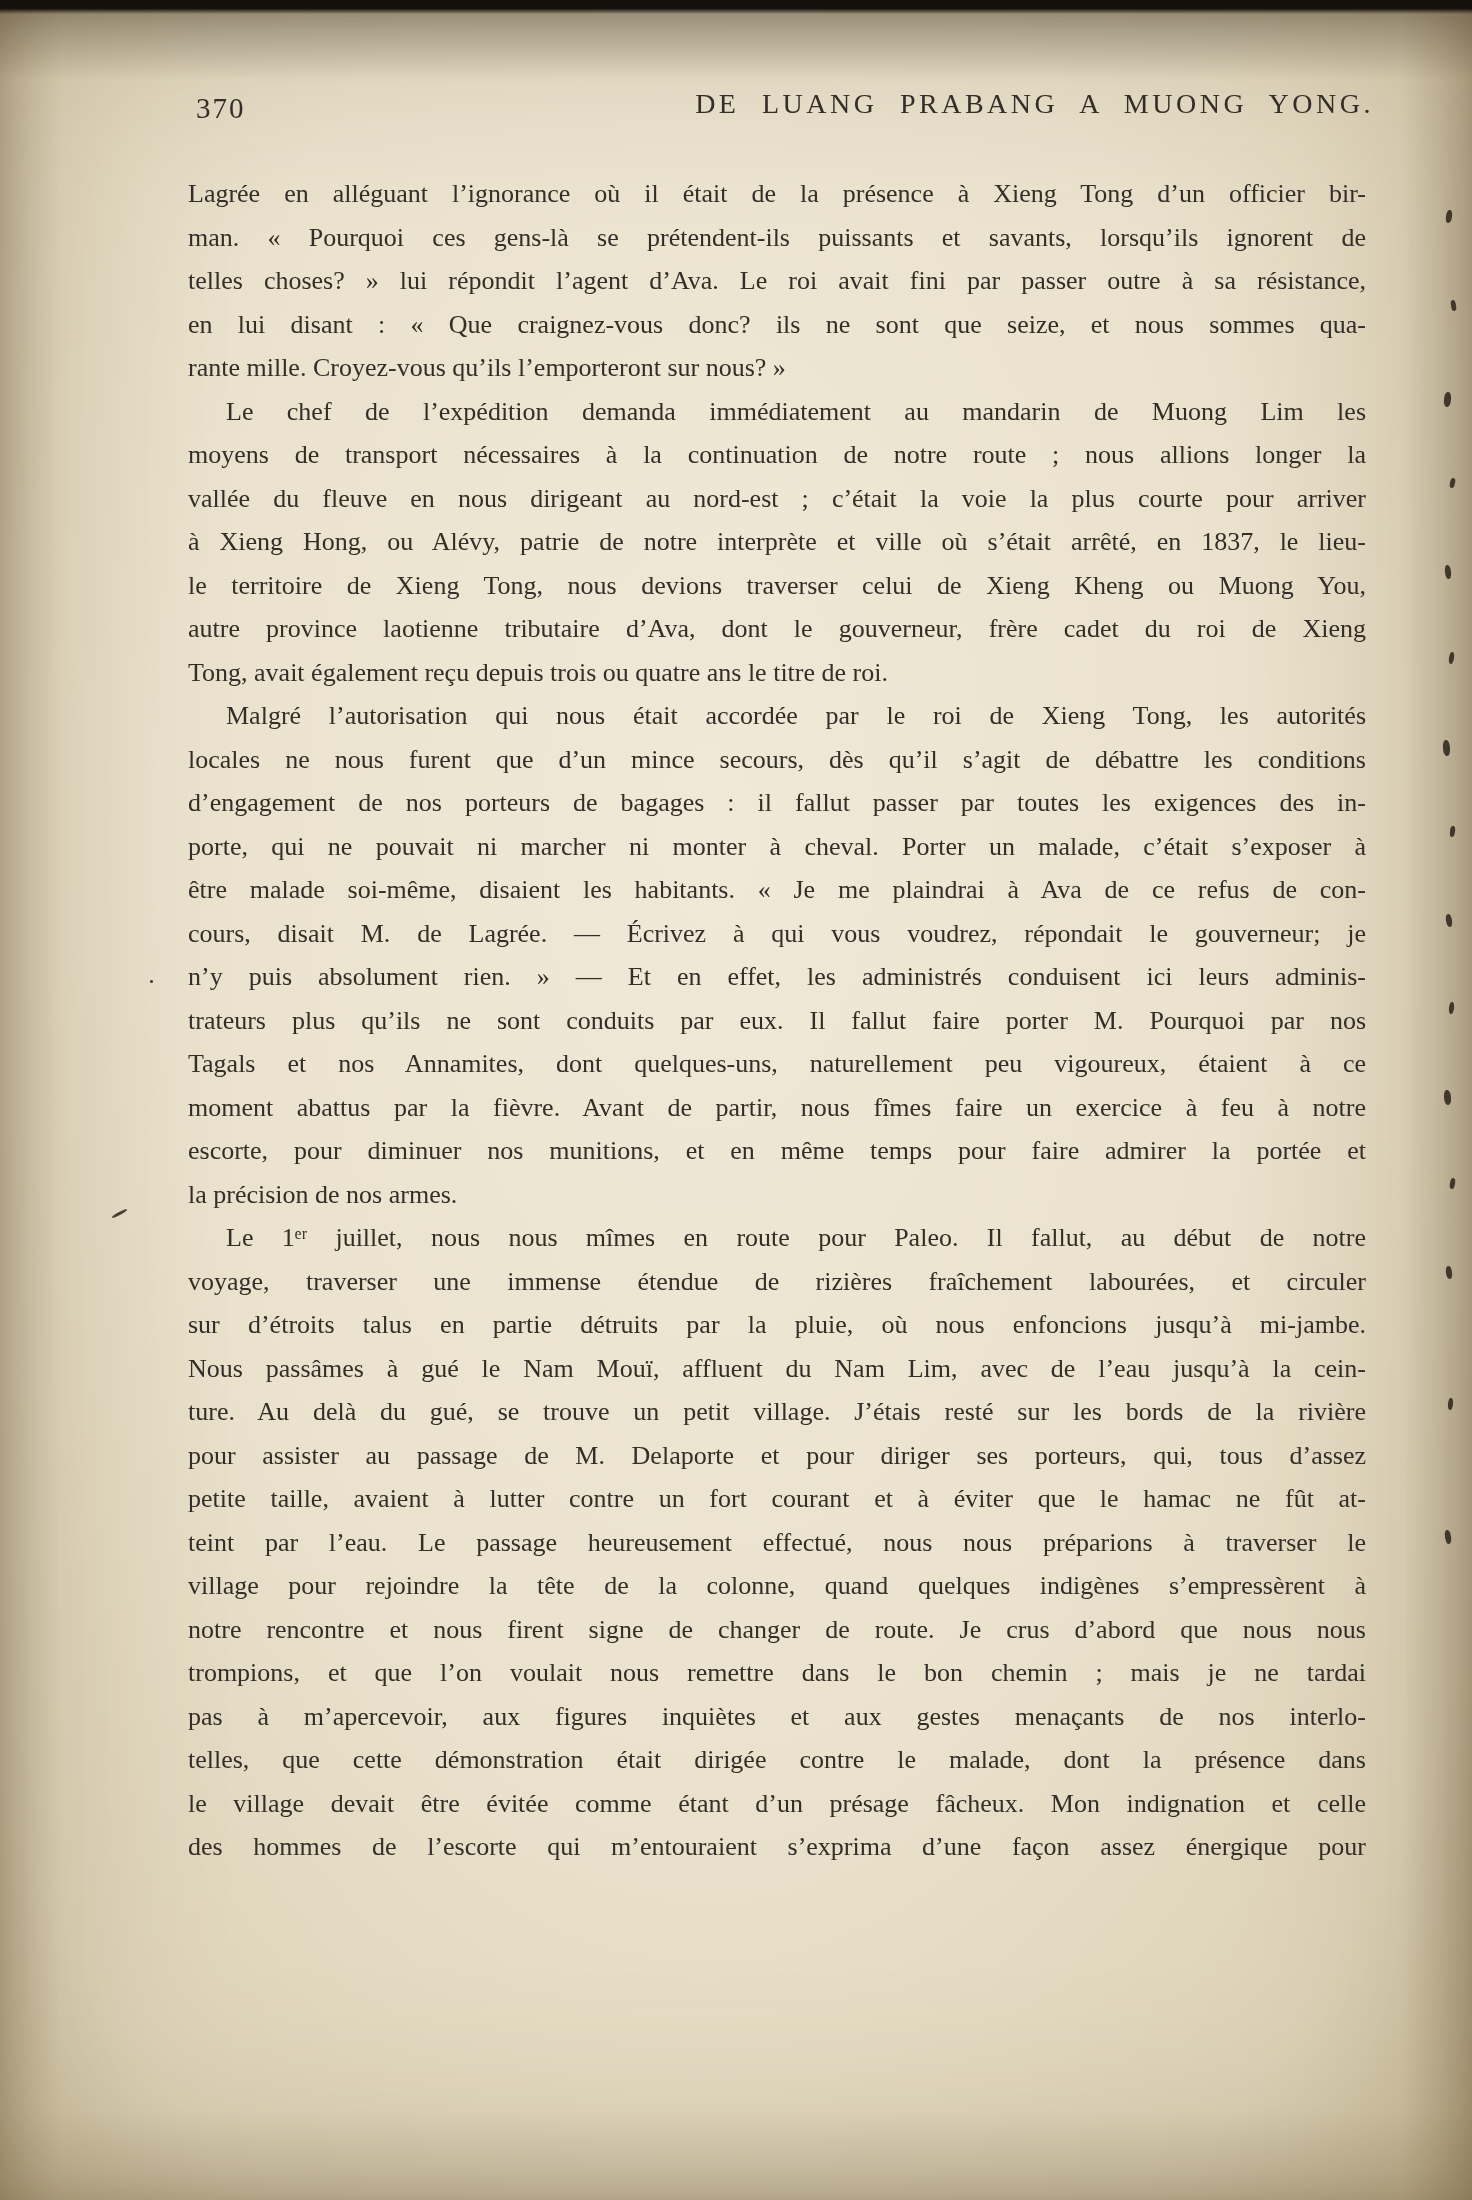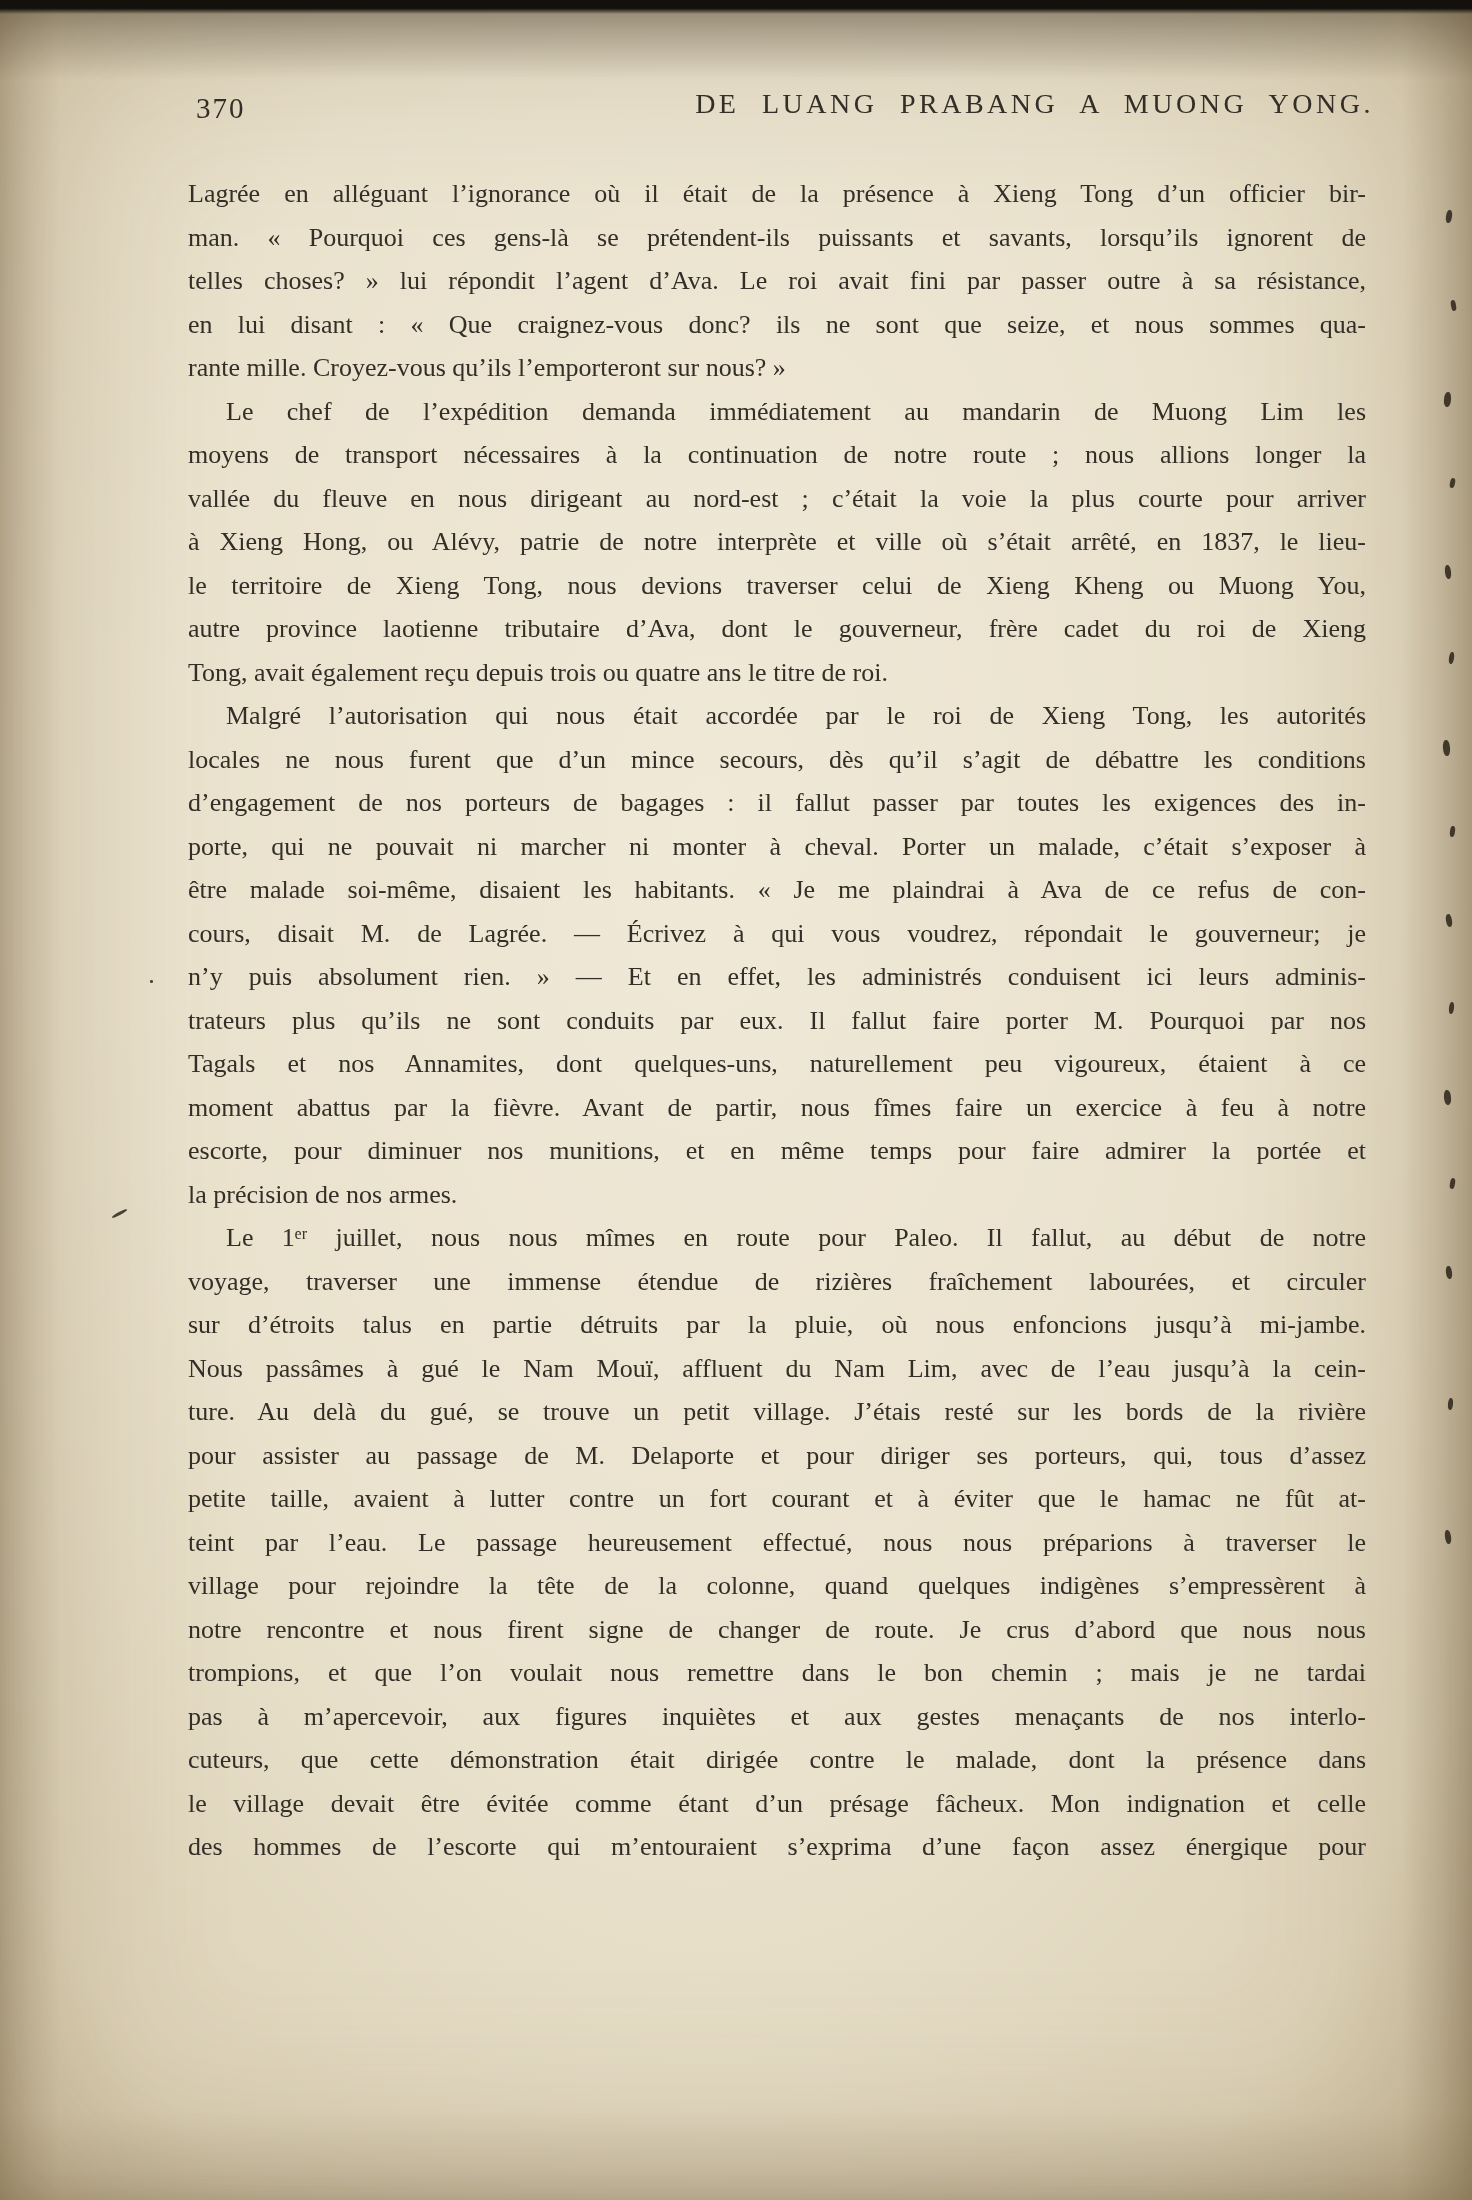--- a/index.html
+++ b/index.html
@@ -104,21 +104,21 @@
         <div class="line">sur d’étroits talus en partie détruits par la pluie, où nous enfoncions jusqu’à mi-jambe.</div>
         <div class="line">Nous passâmes à gué le Nam Mouï, affluent du Nam Lim, avec de l’eau jusqu’à la cein-</div>
         <div class="line">ture. Au delà du gué, se trouve un petit village. J’étais resté sur les bords de la rivière</div>
         <div class="line">pour assister au passage de M. Delaporte et pour diriger ses porteurs, qui, tous d’assez</div>
         <div class="line">petite taille, avaient à lutter contre un fort courant et à éviter que le hamac ne fût at-</div>
         <div class="line">teint par l’eau. Le passage heureusement effectué, nous nous préparions à traverser le</div>
         <div class="line">village pour rejoindre la tête de la colonne, quand quelques indigènes s’empressèrent à</div>
         <div class="line">notre rencontre et nous firent signe de changer de route. Je crus d’abord que nous nous</div>
         <div class="line">trompions, et que l’on voulait nous remettre dans le bon chemin ; mais je ne tardai</div>
         <div class="line">pas à m’apercevoir, aux figures inquiètes et aux gestes menaçants de nos interlo-</div>
-        <div class="line">cuteurs, que cette démonstration était dirigée contre le malade, dont la présence dans</div>
+        <div class="line">telles, que cette démonstration était dirigée contre le malade, dont la présence dans</div>
         <div class="line">le village devait être évitée comme étant d’un présage fâcheux. Mon indignation et celle</div>
         <div class="line">des hommes de l’escorte qui m’entouraient s’exprima d’une façon assez énergique pour</div>
       </div>
     </div>
 
   <div id="specks">
       <i class="speck" style="left: 1446px; top: 210px; width: 6px; height: 13px; transform: rotate(8deg);"></i>
       <i class="speck" style="left: 1451px; top: 300px; width: 5px; height: 11px; transform: rotate(-10deg);"></i>
       <i class="speck" style="left: 1444px; top: 392px; width: 7px; height: 15px; transform: rotate(5deg);"></i>
       <i class="speck" style="left: 1450px; top: 478px; width: 5px; height: 10px; transform: rotate(12deg);"></i>

